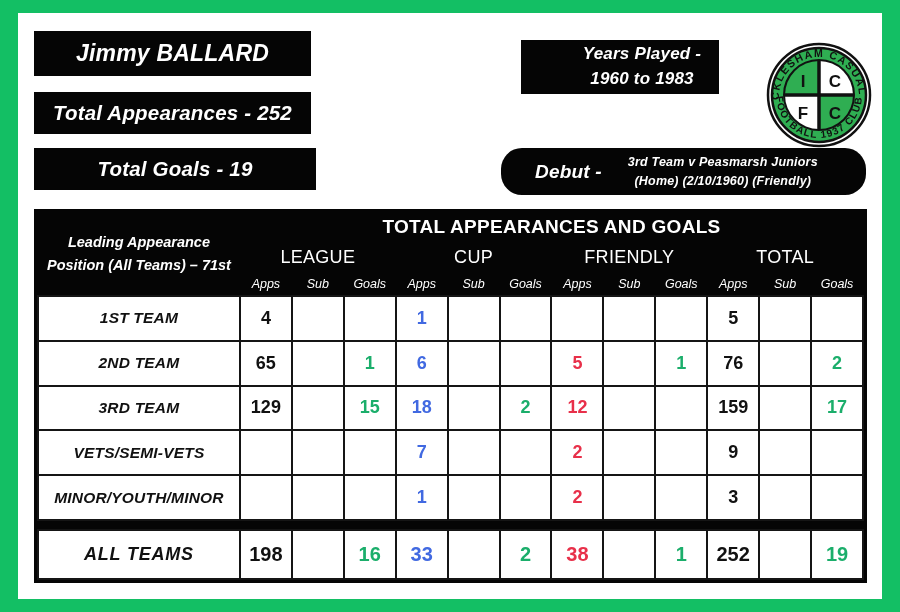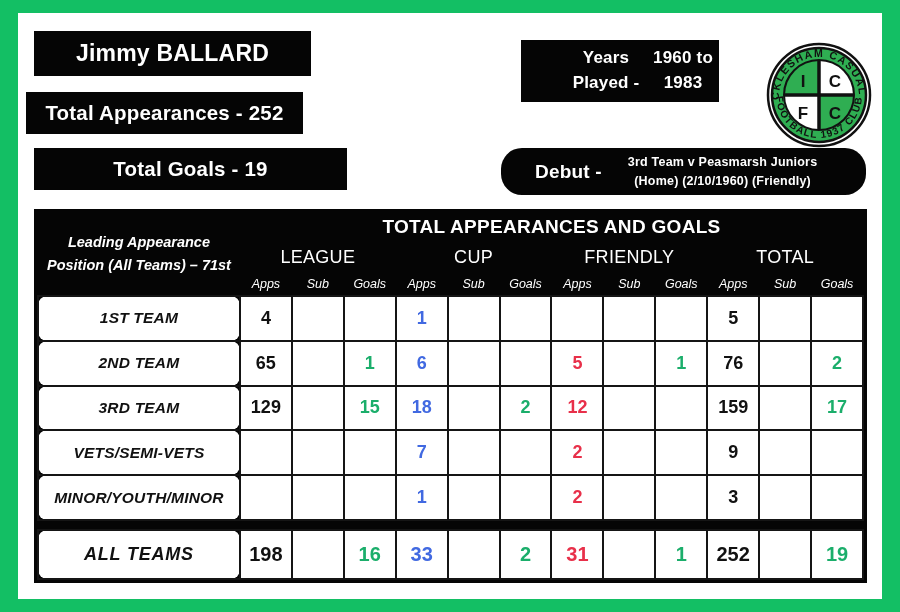--- a/index.html
+++ b/index.html
@@ -26,61 +26,62 @@
 
   
   .top {
     position: relative;
     height: 185px;
   }
 
   .black-box {
     background: #050505;
     color: #ffffff;
+    font-style: italic;
     font-weight: bold;
     display: flex;
     align-items: center;
     justify-content: center;
     text-align: center;
     position: absolute;
     letter-spacing: 0.2px;
   }
 
   #name-box {
     left: 16px;
     top: 18px;
     width: 277px;
     height: 45px;
     font-size: 23px;
   }
 
   #apps-box {
-    left: 8px;
+    left: 16px;
     top: 79px;
     width: 277px;
     height: 42px;
     font-size: 20.5px;
   }
 
   #goals-box {
     left: 16px;
     top: 135px;
-    width: 313px;
+    width: 282px;
     height: 42px;
     font-size: 20.5px;
   }
 
   #years-box {
     left: 503px;
     top: 27px;
     width: 198px;
-    height: 62px;
+    height: 54px;
     font-size: 17px;
     line-height: 1.45;
-    flex-direction: row;
+    flex-direction: column;
     padding-left: 44px;
   }
 
   #debut-box {
     left: 483px;
     top: 135px;
     width: 365px;
     height: 47px;
     font-size: 19px;
     justify-content: flex-start;
@@ -177,21 +178,20 @@
     color: #111111;
     height: 41px;
   }
 
   td.rowlabel {
     font-style: italic;
     font-weight: bold;
     font-size: 15.5px;
     color: #111111;
     letter-spacing: 0.2px;
-    border-radius: 9px;
   }
 
   tr.spacer td {
     background: #050505;
     border: none;
     height: 9px;
     padding: 0;
   }
 
   tr.total-row td {
@@ -390,21 +390,21 @@
             <td colspan="13"></td>
           </tr>
           <tr class="total-row">
             <td class="rowlabel">ALL TEAMS</td>
             <td class="v-black">198</td>
             <td class="v-black"></td>
             <td class="v-green">16</td>
             <td class="v-blue">33</td>
             <td class="v-black"></td>
             <td class="v-green">2</td>
-            <td class="v-red">31</td>
+            <td class="v-red">38</td>
             <td class="v-black"></td>
             <td class="v-green">1</td>
             <td class="v-black">252</td>
             <td class="v-black"></td>
             <td class="v-green">19</td>
           </tr>
         </tbody>
     </table>
   </div>
 

